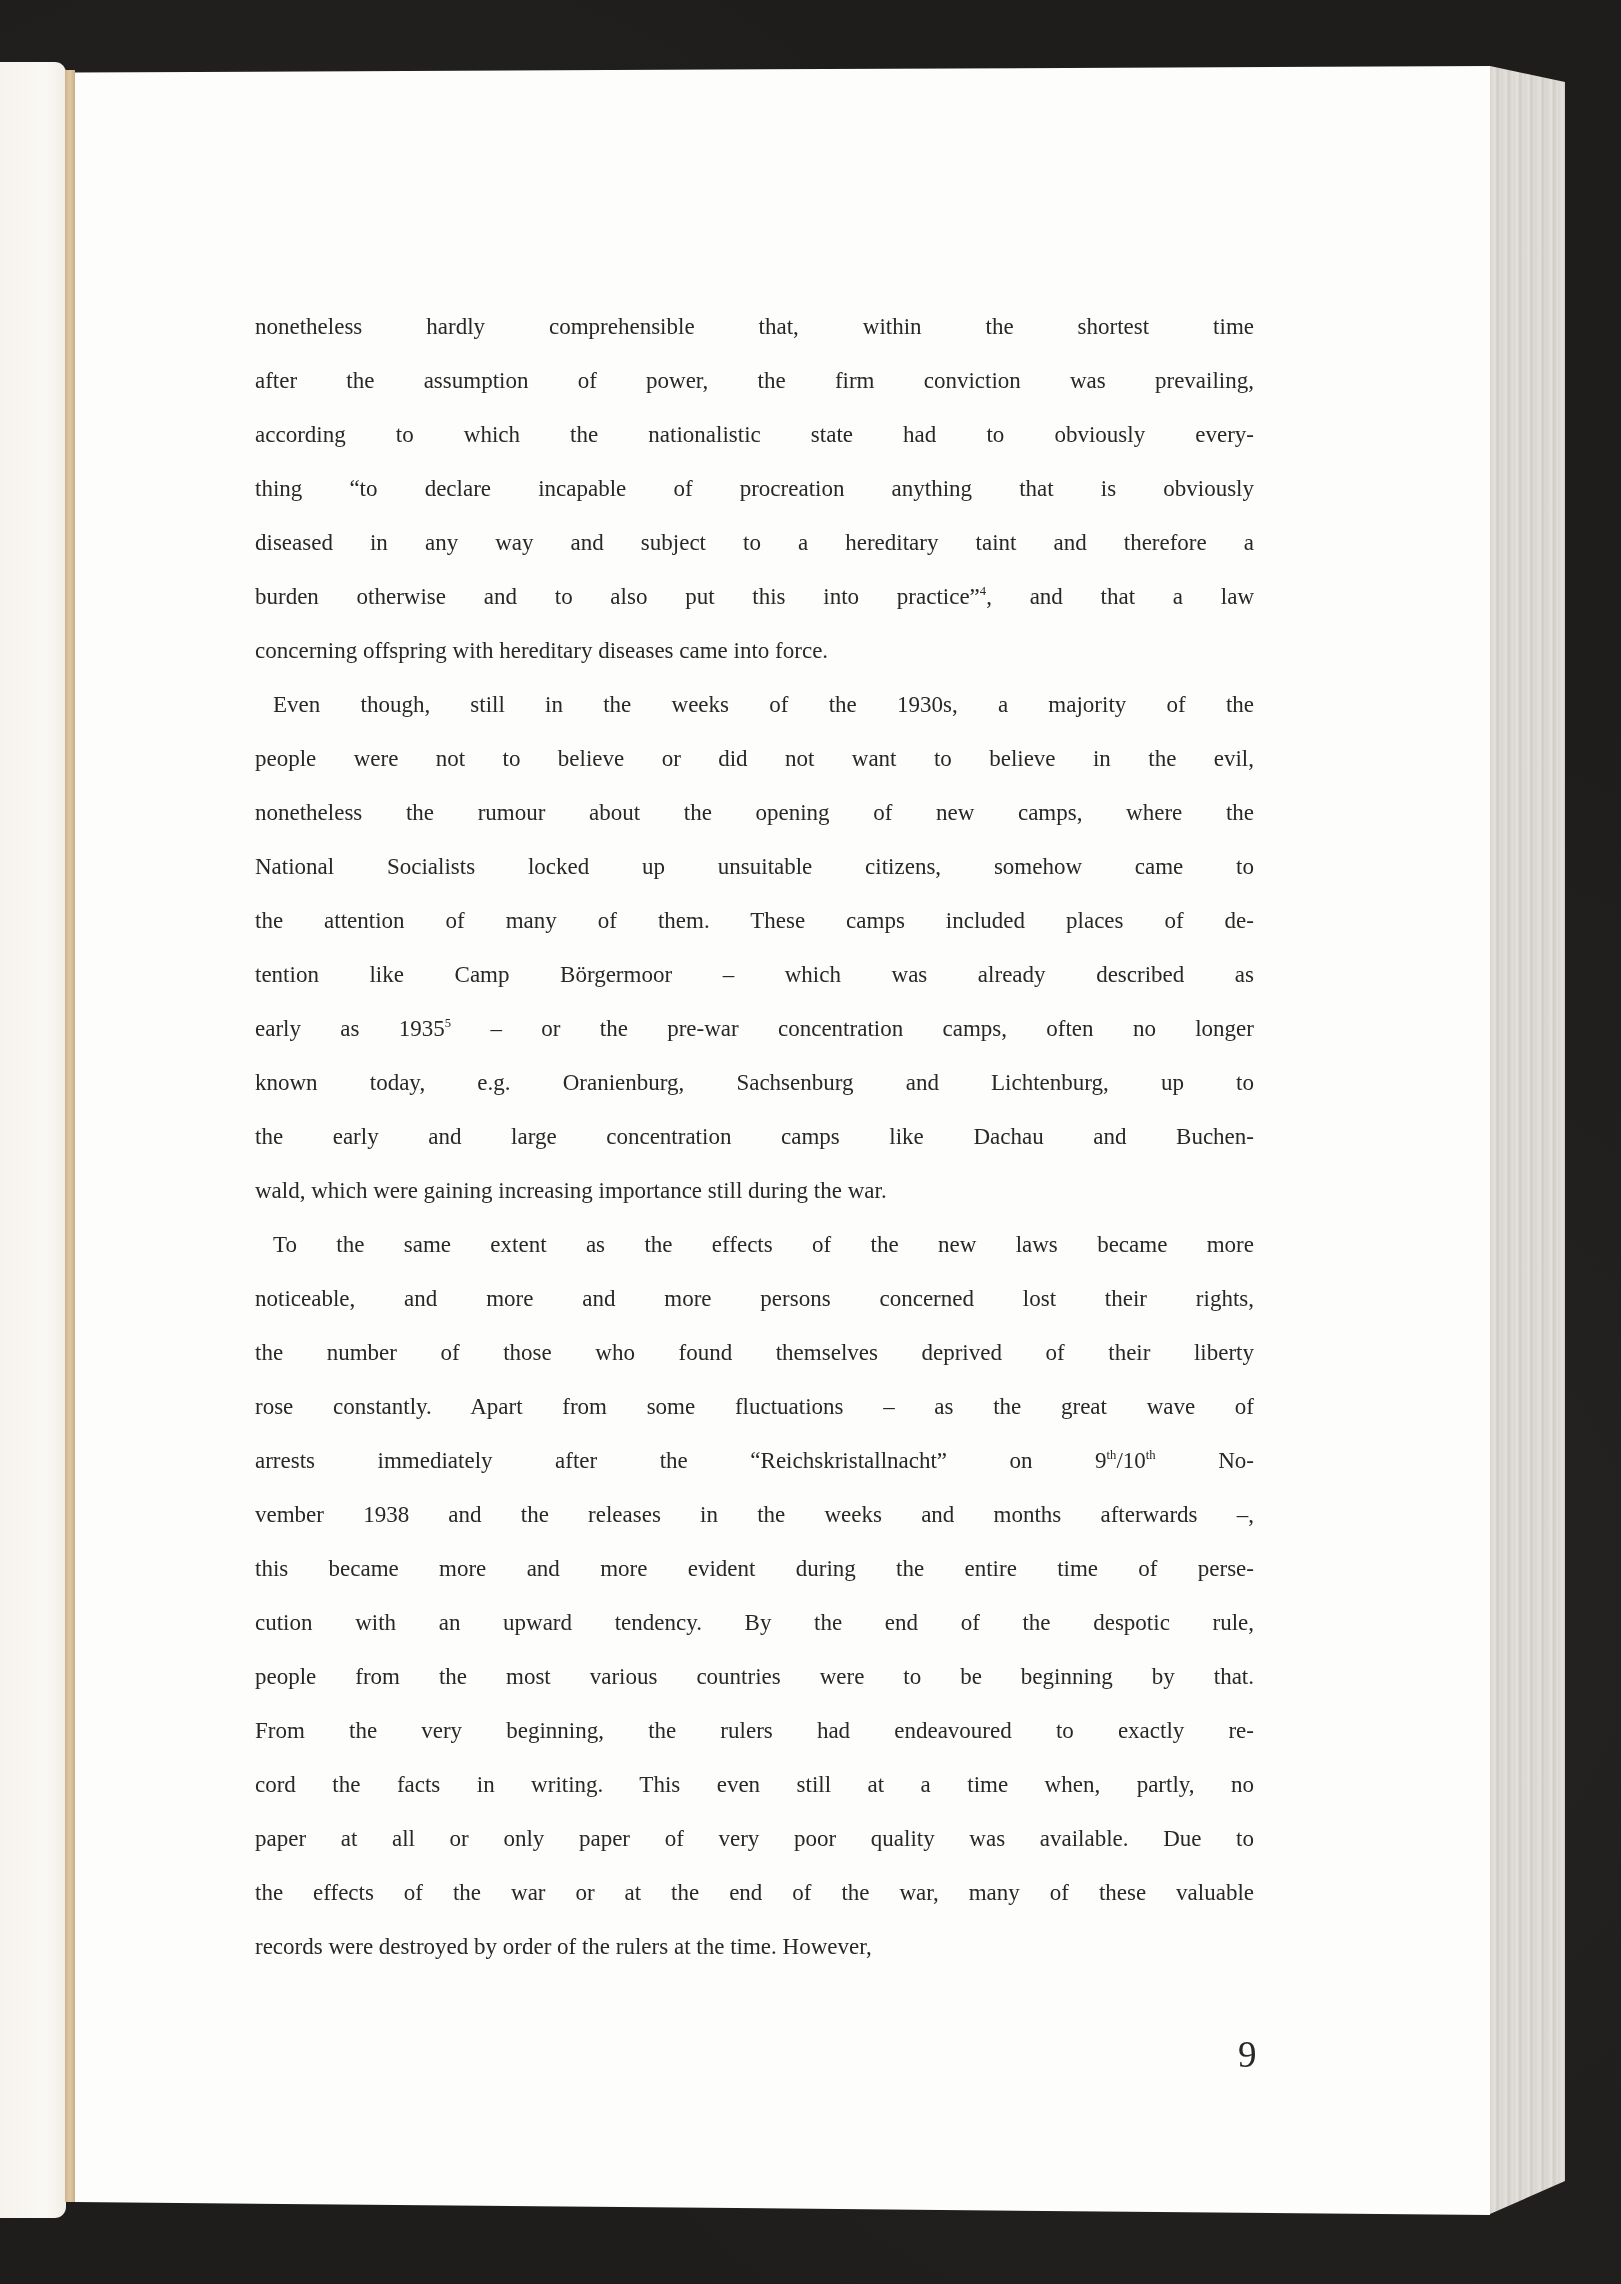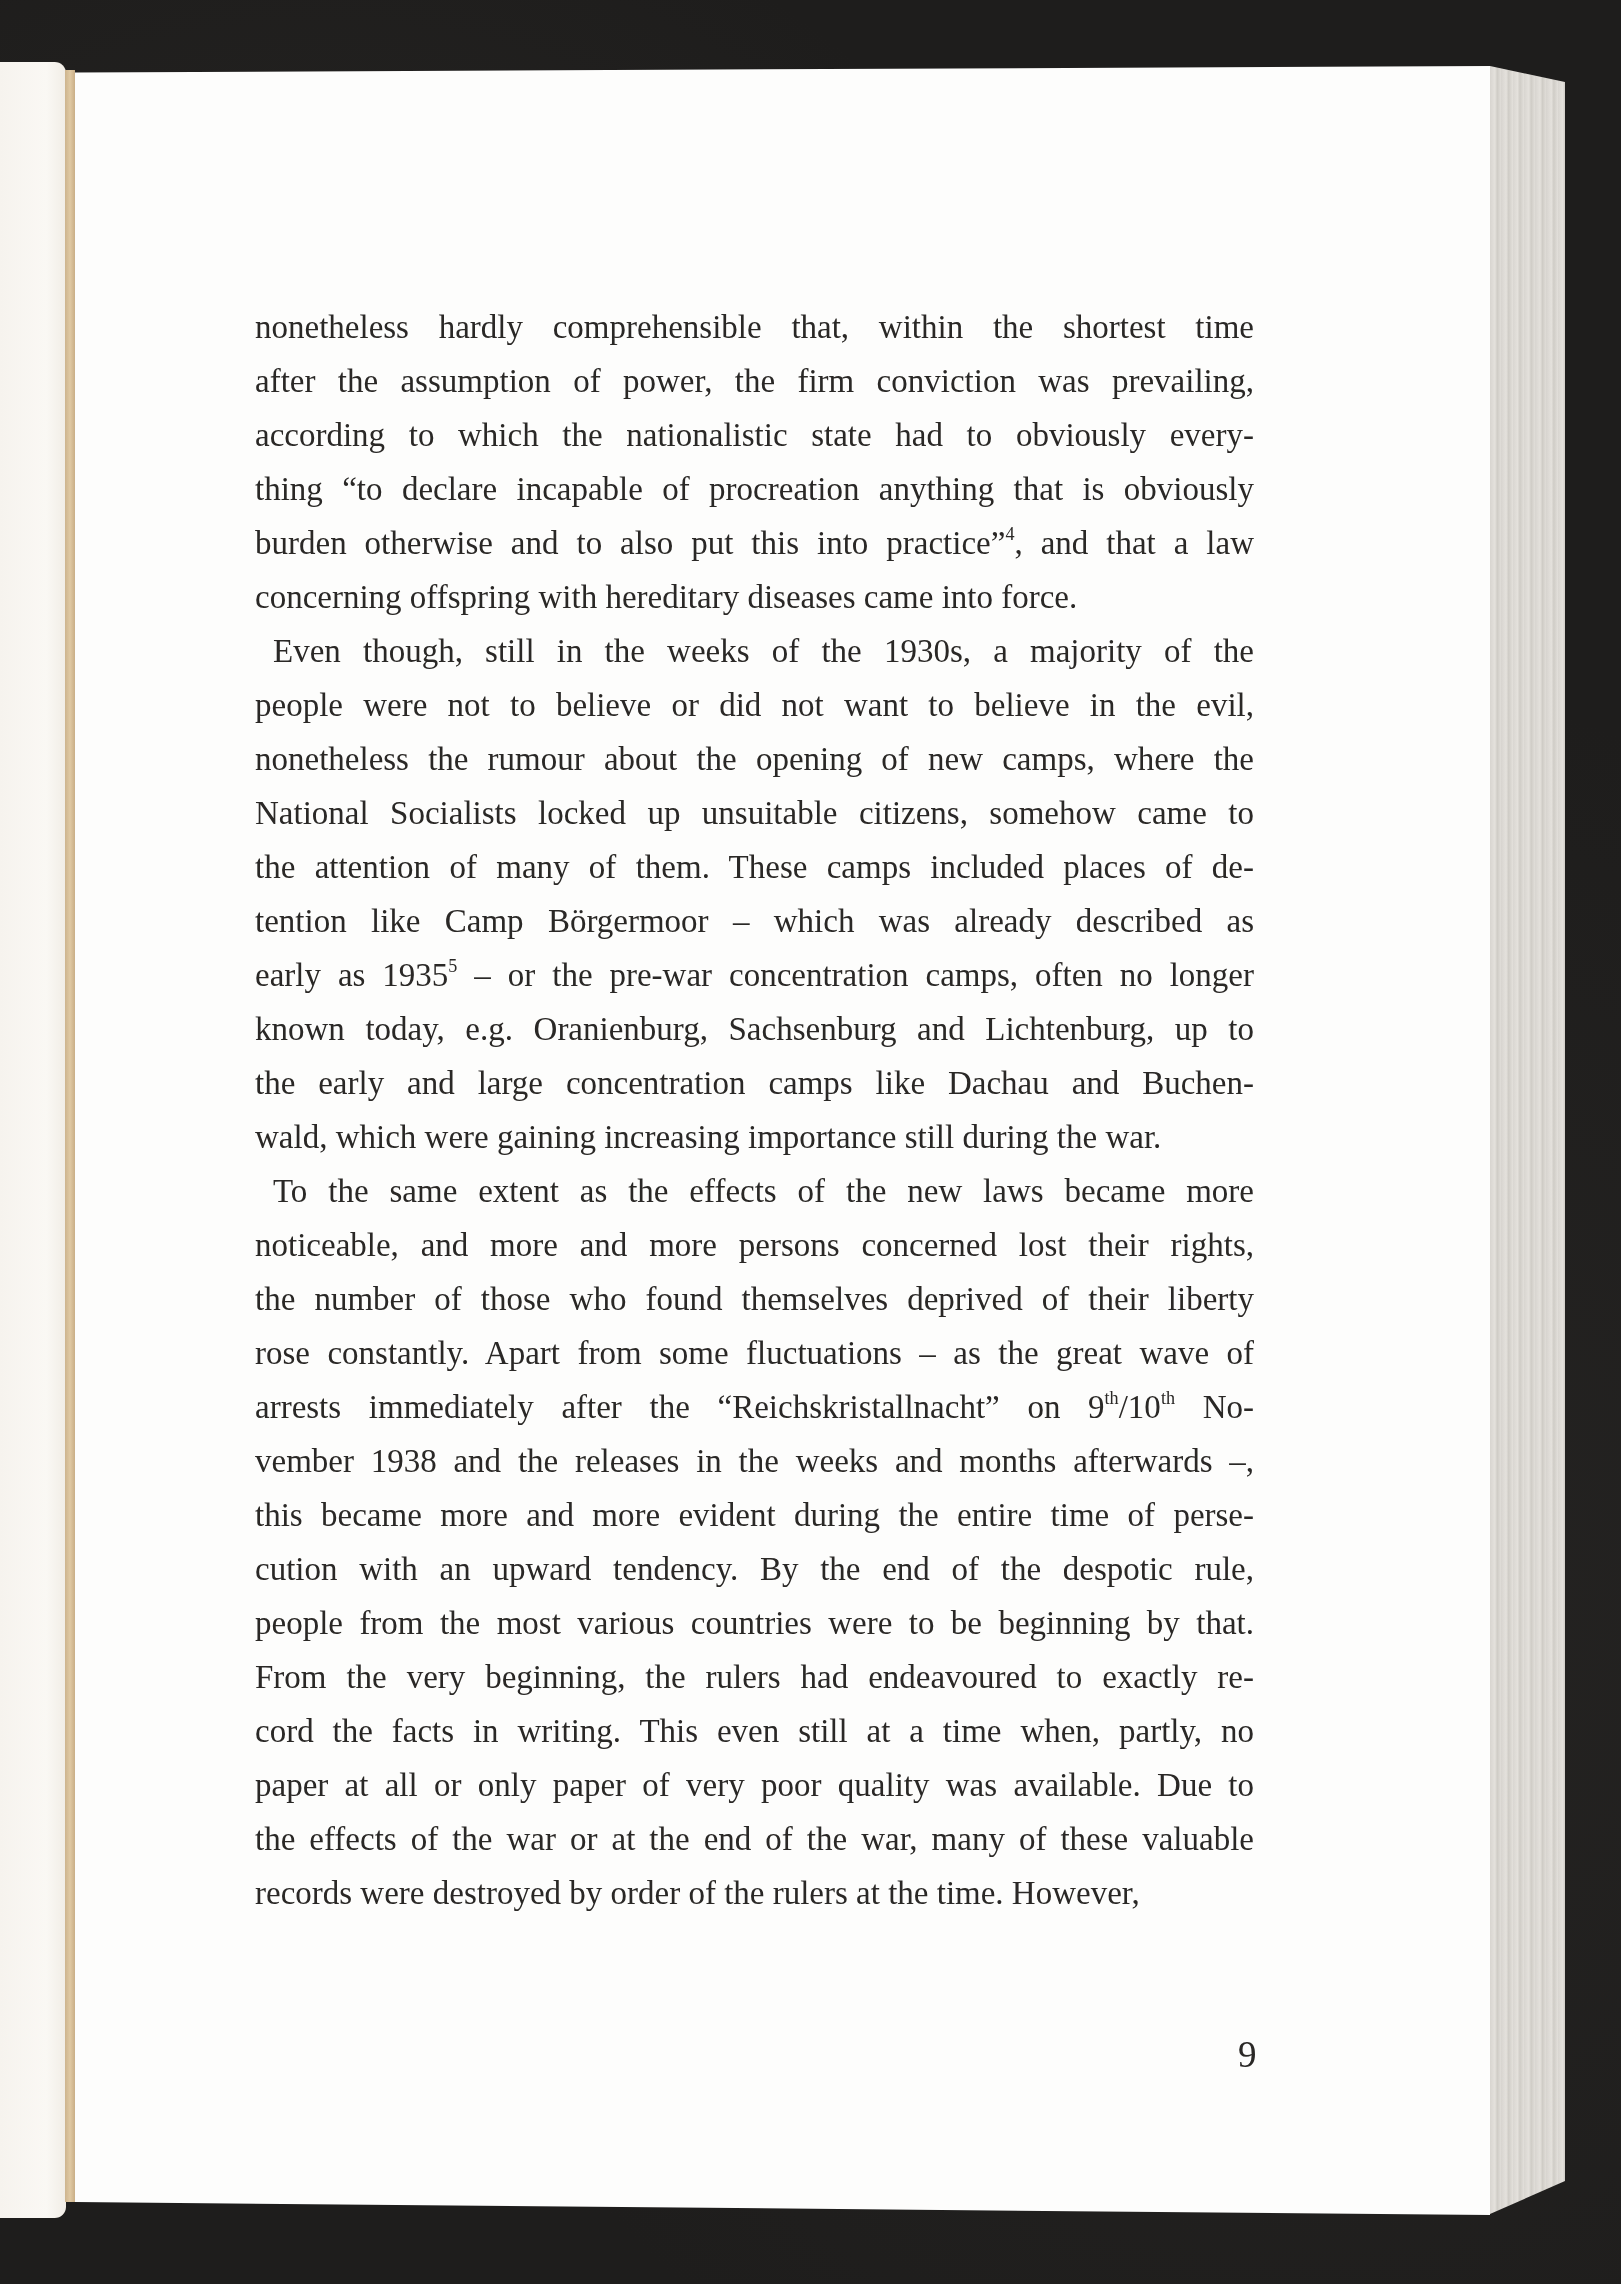--- a/index.html
+++ b/index.html
@@ -30,21 +30,21 @@
     clip-path:polygon(0 0, 100% 16px, 100% 2115px, 0 100%);
   }
   .page {
     position:absolute; left:75px; top:66px; width:1415px; height:2149px;
     background:#fdfdfc;
     clip-path:polygon(0 6.5px, 100% 0, 100% 100%, 0 2136px);
   }
   .text-block {
     position:absolute; left:255px; top:300px; width:999px;
     color:#2a2826;
-    font-size:33px; line-height:54px;
+    font-size:23px; line-height:54px;
     text-align:justify; hyphens:none;
   }
   .para { margin:0; text-indent:0; }
   .line {
     display:block; text-align:justify; text-align-last:justify; white-space:nowrap;
   }
   .line.last { text-align-last:left; }
   sup { font-size:0.55em; line-height:0; vertical-align:0.75em; }
   .page-number {
     position:absolute; left:1238px; top:2033px;
@@ -59,20 +59,21 @@
 <div class="gutter"></div>
 <div class="page-stack"></div>
 <div class="page"></div>
 
 <div class="text-block" id="text-block">
     <div class="para">
       <span class="line" style="display: block; white-space: nowrap; word-spacing: 10.2px;">nonetheless hardly comprehensible that, within the shortest time</span>
       <span class="line" style="display: block; white-space: nowrap; word-spacing: 5px;">after the assumption of power, the firm conviction was prevailing,</span>
       <span class="line" style="display: block; white-space: nowrap; word-spacing: 5.6px;">according to which the nationalistic state had to obviously every-</span>
       <span class="line" style="display: block; white-space: nowrap; word-spacing: 1.8px;">thing “to declare incapable of procreation anything that is obviously</span>
+      <span class="line" style="display: block; white-space: nowrap; word-spacing: 1.8px;">diseased in any way and subject to a hereditary taint and therefore a</span>
       <span class="line" style="display: block; white-space: nowrap; word-spacing: 2.8px;">burden otherwise and to also put this into practice”<sup>4</sup>, and that a law</span>
       <span class="line last" style="display: block; white-space: nowrap;">concerning offspring with hereditary diseases came into force.</span>
     </div>
     <div class="para">
       <span class="line" style="padding-left: 18px; display: block; white-space: nowrap; word-spacing: 6.8px;">Even though, still in the weeks of the 1930s, a majority of the</span>
       <span class="line" style="display: block; white-space: nowrap; word-spacing: 6px;">people were not to believe or did not want to believe in the evil,</span>
       <span class="line" style="display: block; white-space: nowrap; word-spacing: 2.6px;">nonetheless the rumour about the opening of new camps, where the</span>
       <span class="line" style="display: block; white-space: nowrap; word-spacing: 2.7px;">National Socialists locked up unsuitable citizens, somehow came to</span>
       <span class="line" style="display: block; white-space: nowrap; word-spacing: 3.6px;">the attention of many of them. These camps included places of de-</span>
       <span class="line" style="display: block; white-space: nowrap; word-spacing: 7.2px;">tention like Camp Börgermoor – which was already described as</span>

